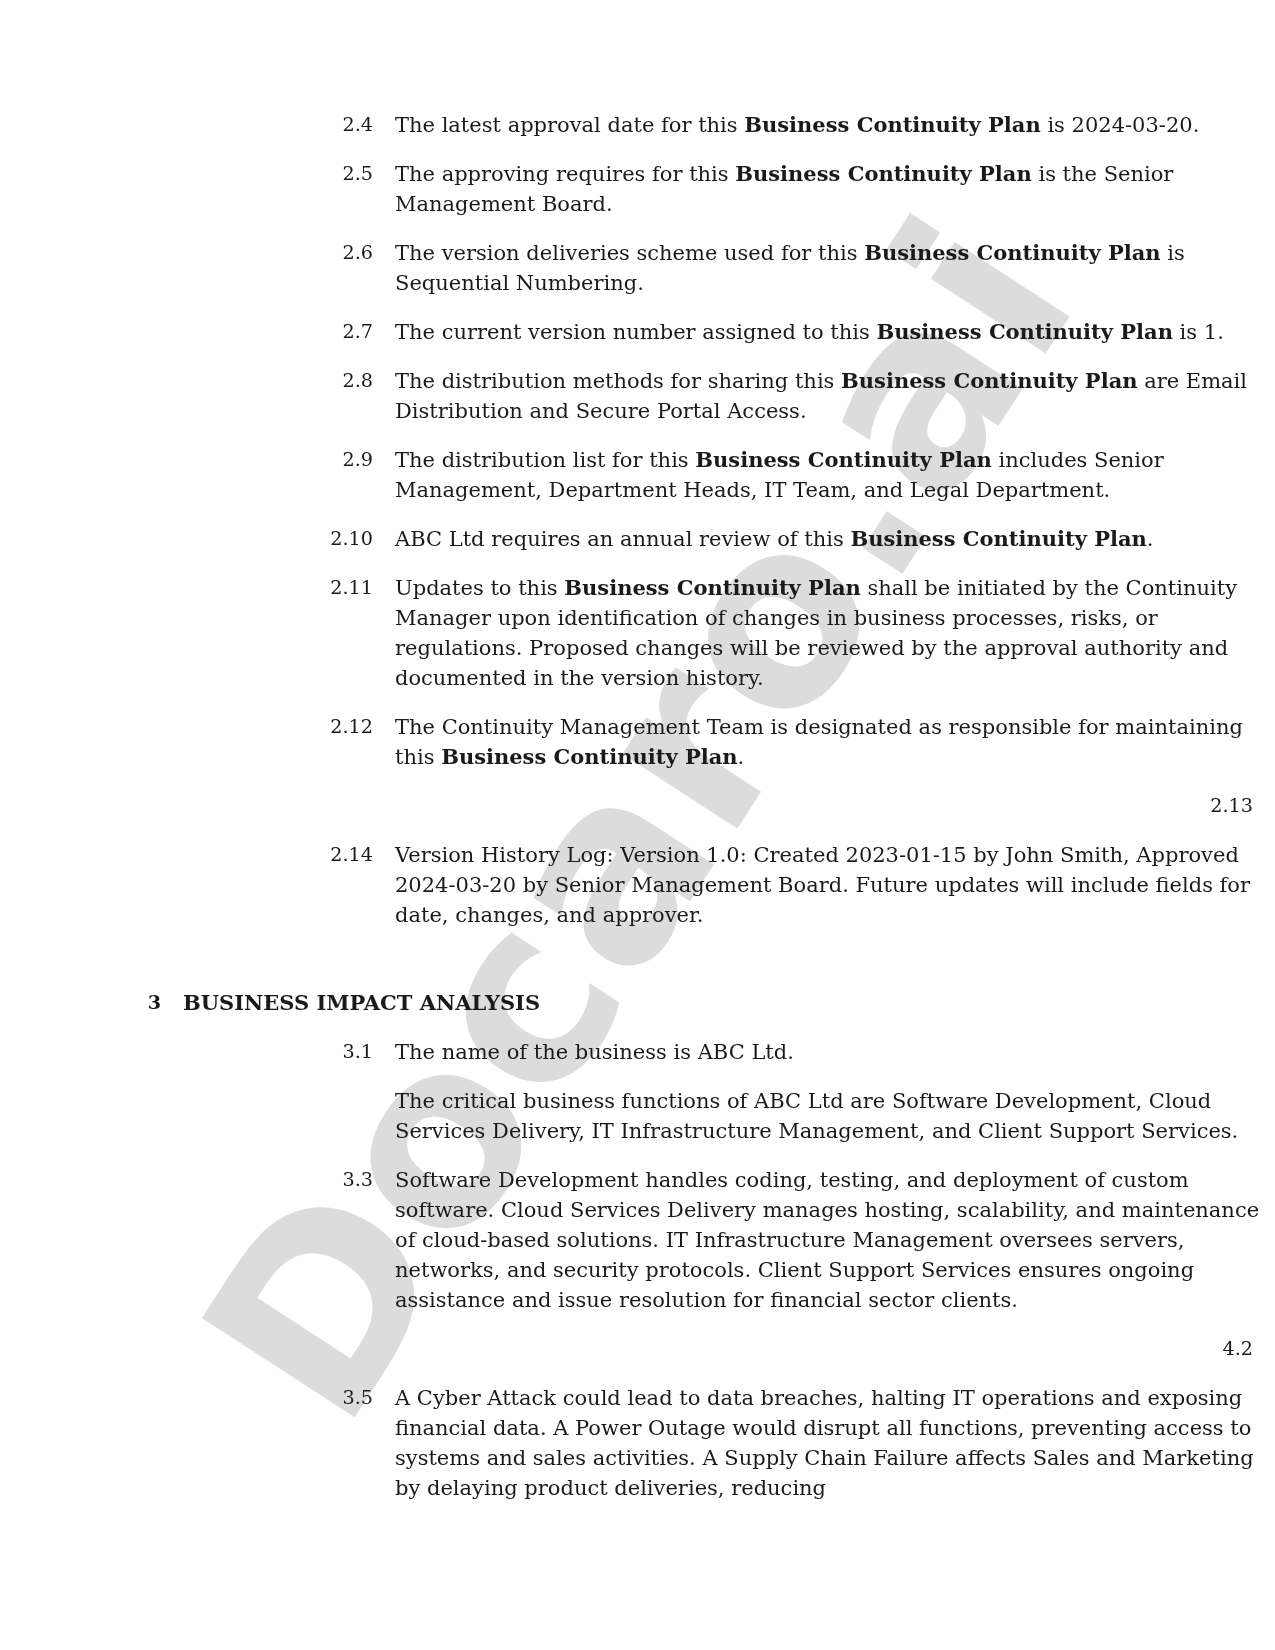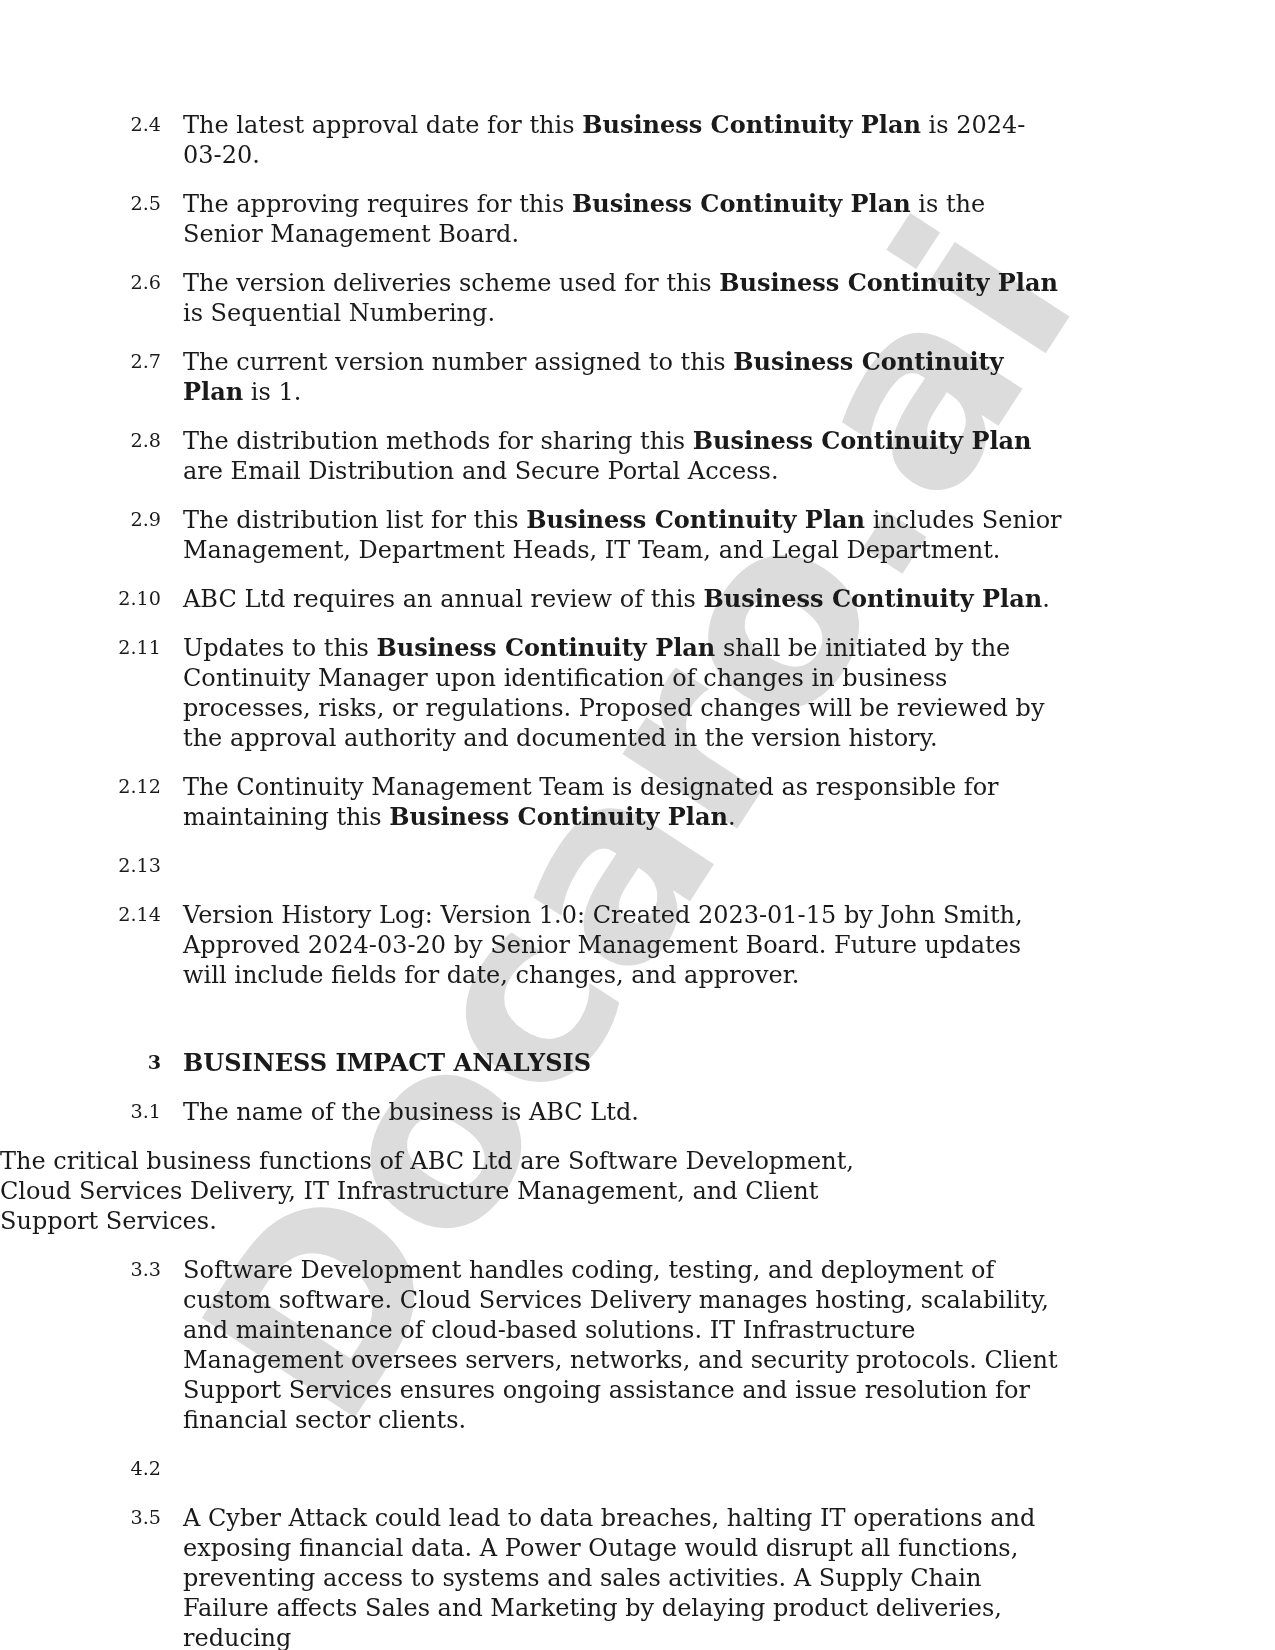--- a/index.html
+++ b/index.html
@@ -4,24 +4,24 @@
 <style>
   html, body { margin: 0; padding: 0; background: #ffffff; }
   body { width: 1275px; height: 1650px; position: relative; overflow: hidden;
          font-family: "DejaVu Serif", "Liberation Serif", serif; color: #1a1a1a; }
   .page { position: absolute; left: 0; top: 0; width: 1275px; height: 1650px; }
   .watermark { position: absolute; left: 640px; top: 820px; width: 0; height: 0; z-index: 0; pointer-events: none; }
   .watermark span { position: absolute; left: 0; top: 0; transform: translate(-50%, -50%) rotate(-57deg);
          font-family: "DejaVu Sans", sans-serif; font-weight: bold; font-size: 250px; color: #dcdcdc;
          white-space: nowrap; letter-spacing: 2px; line-height: 1; }
   .content { position: absolute; left: 0; top: 110px; width: 1275px; z-index: 1; }
-  .item { position: relative; display: flex; margin-bottom: 19px; }
+  .item { position: relative; display: flex; margin-bottom: 19px; justify-content: flex-end; }
   .num { width: 183px; text-align: right; padding-right: 22px; box-sizing: border-box; flex: 0 0 183px;
          font-size: 19.2px; line-height: 30px; }
-  .text { width: 880px; font-size: 24px; line-height: 30px; }
+  .text { width: 880px; font-size: 21px; line-height: 30px; }
   .text b { font-weight: bold; }
   .section { display: flex; margin-top: 58px; margin-bottom: 19px; }
   .section .num { font-weight: bold; }
   .section .text { font-weight: bold; }
 </style>
 </head>
 <body>
 
 <div class="page">
 

